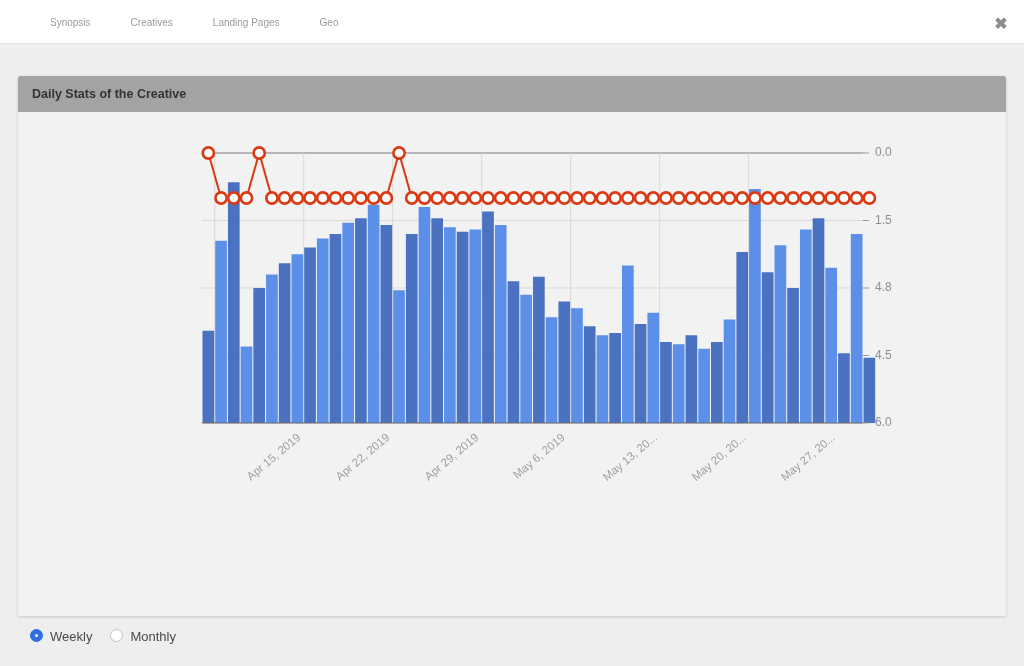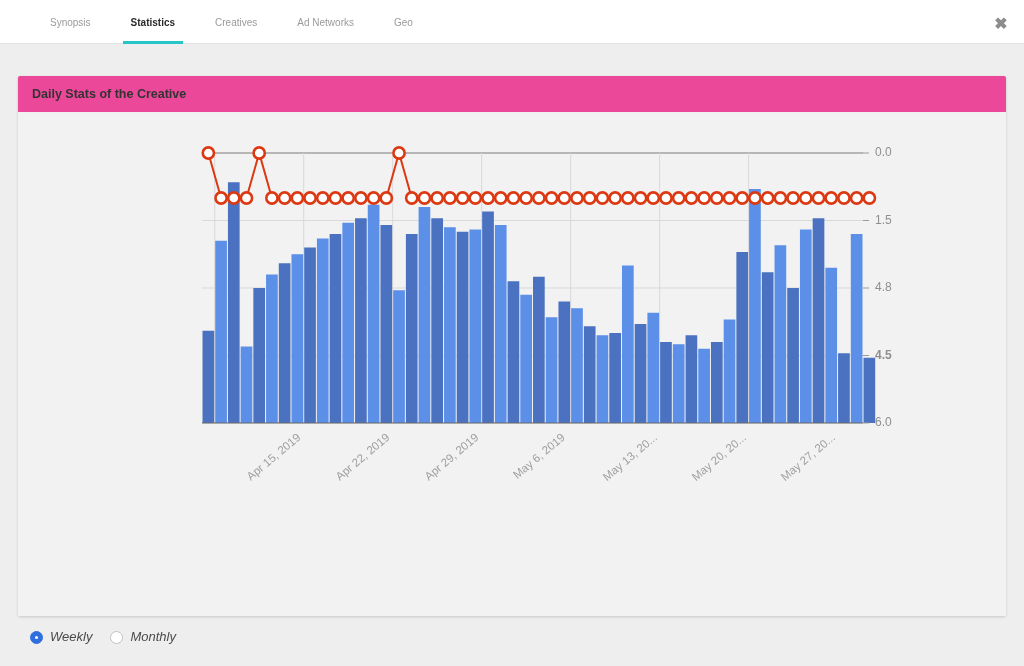--- a/index.html
+++ b/index.html
@@ -71,21 +71,21 @@
     left: 18px; top: 76px;
     width: 988px;
     height: 540px;
     background: #f2f2f2;
     box-shadow: 0 1px 3px rgba(0,0,0,0.16);
     border-radius: 2px;
     overflow: hidden;
   }
   .card-header {
     height: 36px;
-    background: #ec4899;
+    background: #a3a3a3;
     display: flex;
     align-items: center;
     padding-left: 14px;
     font-size: 12.5px;
     font-weight: bold;
     color: #333333;
     border-bottom: 1px solid #f0f0f0;
   }
   .chart-area {
     position: relative;
@@ -171,21 +171,21 @@
   }
 
   
   .radio-row {
     position: absolute;
     left: 30px; top: 629px;
     display: flex;
     align-items: center;
     gap: 18px;
   }
-  .radio-item { display: flex; align-items: flex-end; gap: 7px; cursor: pointer; font-style: italic; }
+  .radio-item { display: flex; align-items: flex-start; gap: 7px; cursor: pointer; }
   .radio-dot {
     width: 13px; height: 13px;
     border-radius: 50%;
     border: 1px solid #c2c2c2;
     background: #ffffff;
     box-sizing: border-box;
     position: relative;
   }
   .radio-dot.checked {
     border: 1px solid #2f6fe0;
@@ -202,28 +202,25 @@
   .radio-label { font-size: 13px; color: #4a4a4a; }
 </style>
 </head>
 <body>
 
 <div class="topbar">
   <div class="tabs">
       <div class="tab">
         <span>Synopsis</span>
       </div>
-      <div class="tab active">
-        <span>Statistics</span>
-      </div>
       <div class="tab">
         <span>Creatives</span>
       </div>
       <div class="tab">
-        <span>Ad Networks</span>
+        <span>Landing Pages</span>
       </div>
       <div class="tab">
         <span>Geo</span>
       </div>
     </div>
   <div class="close-btn">✖</div>
 </div>
 
 <div class="card">
   <div class="card-header">
@@ -372,21 +369,21 @@
         <line x1="845" x2="851" y1="107.5" y2="107.5" stroke="#9a9a9a"></line>
         <line x1="845" x2="851" y1="175" y2="175" stroke="#9a9a9a"></line>
         <line x1="845" x2="851" y1="242.5" y2="242.5" stroke="#9a9a9a"></line>
         <line x1="845" x2="851" y1="310" y2="310" stroke="#9a9a9a"></line>
       </svg>
 
     <div id="ytick-layer">
         <div class="ytick" style="left: 857px; top: 32px;">0.0</div>
         <div class="ytick" style="left: 857px; top: 99.5px;">1.5</div>
         <div class="ytick" style="left: 857px; top: 167px;">4.8</div>
-        <div class="ytick" style="left: 857px; top: 234.5px; font-weight: bold;">4.5</div>
+        <div class="ytick" style="left: 857px; top: 234.5px;">4.5</div>
         <div class="ytick" style="left: 857px; top: 302px;">6.0</div>
       </div>
     <div id="xtick-layer">
         <div class="xtick" style="left: 210.712px; top: 318px;">Apr 15, 2019</div>
         <div class="xtick" style="left: 299.692px; top: 318px;">Apr 22, 2019</div>
         <div class="xtick" style="left: 388.673px; top: 318px;">Apr 29, 2019</div>
         <div class="xtick" style="left: 477.654px; top: 318px;">May 6, 2019</div>
         <div class="xtick" style="left: 566.635px; top: 318px;">May 13, 20...</div>
         <div class="xtick" style="left: 655.615px; top: 318px;">May 20, 20...</div>
         <div class="xtick" style="left: 744.596px; top: 318px;">May 27, 20...</div>

